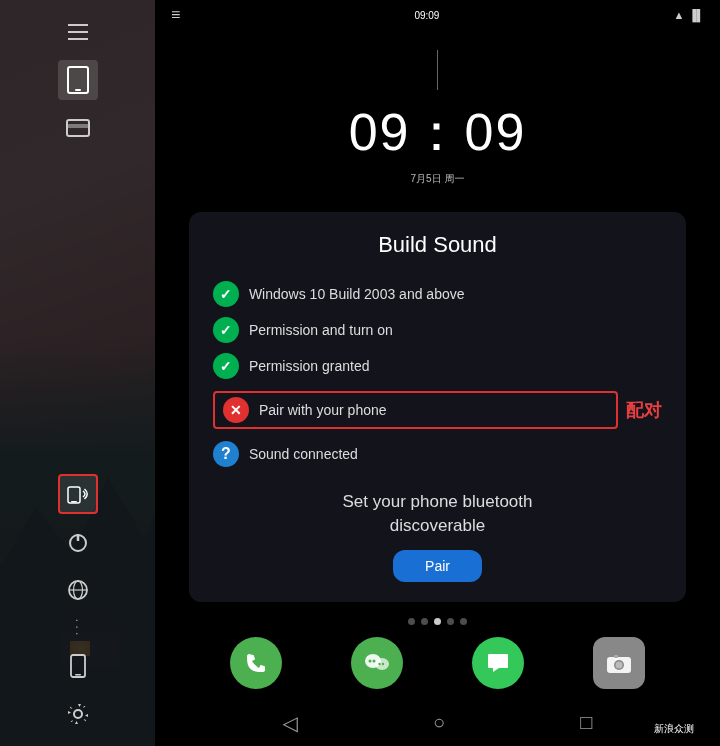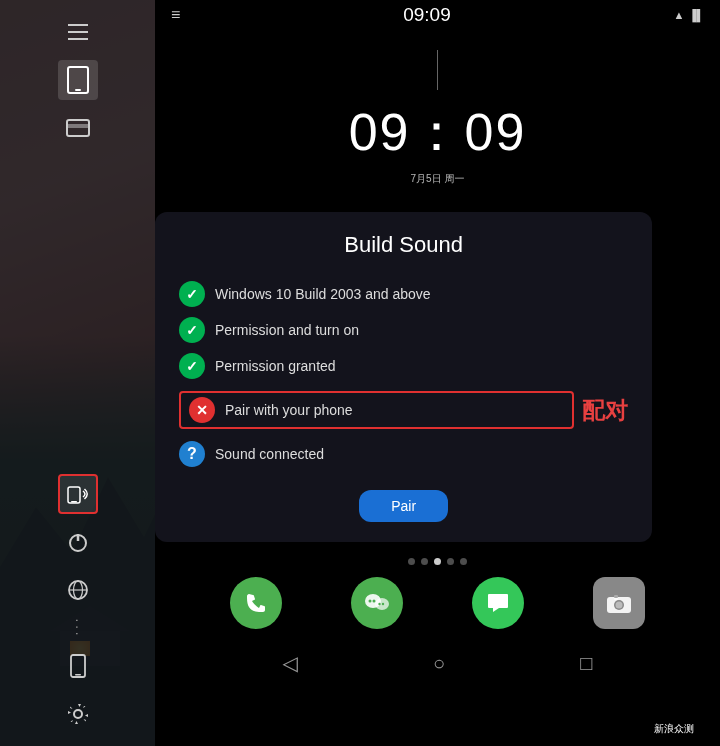--- a/index.html
+++ b/index.html
@@ -131,29 +131,30 @@
       background: #000;
       height: 30px;
       display: flex;
       align-items: center;
       justify-content: space-between;
       padding: 0 16px;
       color: white;
       font-size: 12px;
     }
     .status-bar-menu { font-size: 16px; color: #ccc; }
-    .status-bar-time { font-size: 19px; font-weight: 500; }
+    .status-bar-time { font-size: 10px; font-weight: 500; }
     .status-bar-icons { display: flex; gap: 4px; align-items: center; font-size: 11px; color: #ccc; }
 
     
     .phone-content {
       flex: 1;
       background: #000;
       display: flex;
       flex-direction: column;
+      align-items: center;
       overflow: hidden;
     }
 
     
     .clock-section {
       width: 100%;
       padding: 20px 0 10px;
       display: flex;
       flex-direction: column;
       align-items: center;
@@ -229,21 +230,21 @@
       display: flex;
       align-items: center;
       gap: 10px;
       padding: 4px 8px;
       border: 2px solid #e03030;
       border-radius: 4px;
       flex: 1;
     }
     .pair-label-red {
       color: #e84040;
-      font-size: 23px;
+      font-size: 18px;
       font-weight: bold;
       margin-left: 0;
     }
 
     
     .set-phone-section {
       text-align: center;
       margin-top: 18px;
     }
     .set-phone-text {
@@ -468,20 +469,23 @@
           </div>
         </li>
 
         <li class="check-item">
           <div class="check-icon blue-q">?</div>
           <span>Sound connected</span>
         </li>
       </ul>
 
       <div class="set-phone-section">
+        <div class="set-phone-text">
+          Set your phone bluetooth<br>discoverable
+        </div>
         <button class="pair-button">Pair</button>
       </div>
     </div>
 
     <div class="dots-row">
       <div class="dot"></div>
       <div class="dot"></div>
       <div class="dot active"></div>
       <div class="dot"></div>
       <div class="dot"></div>

